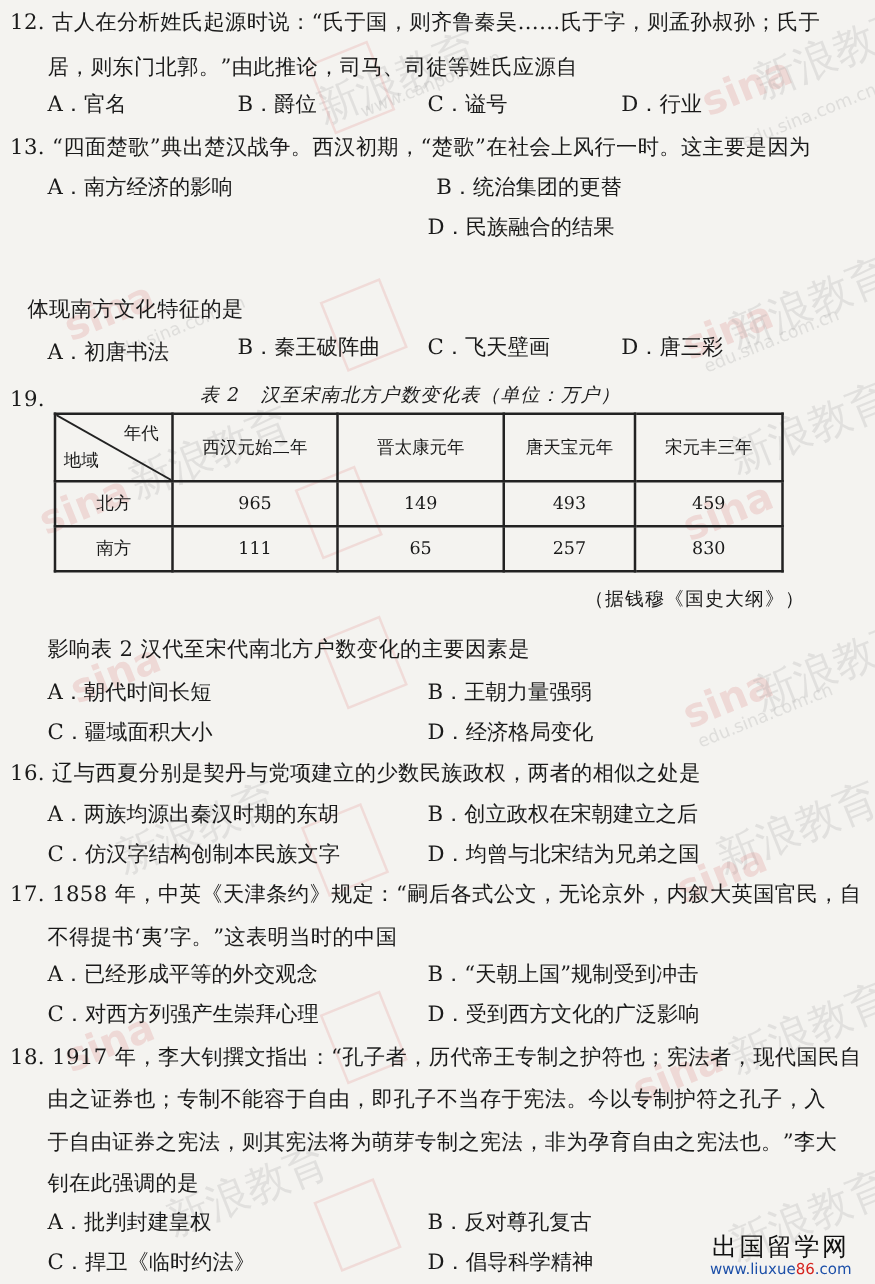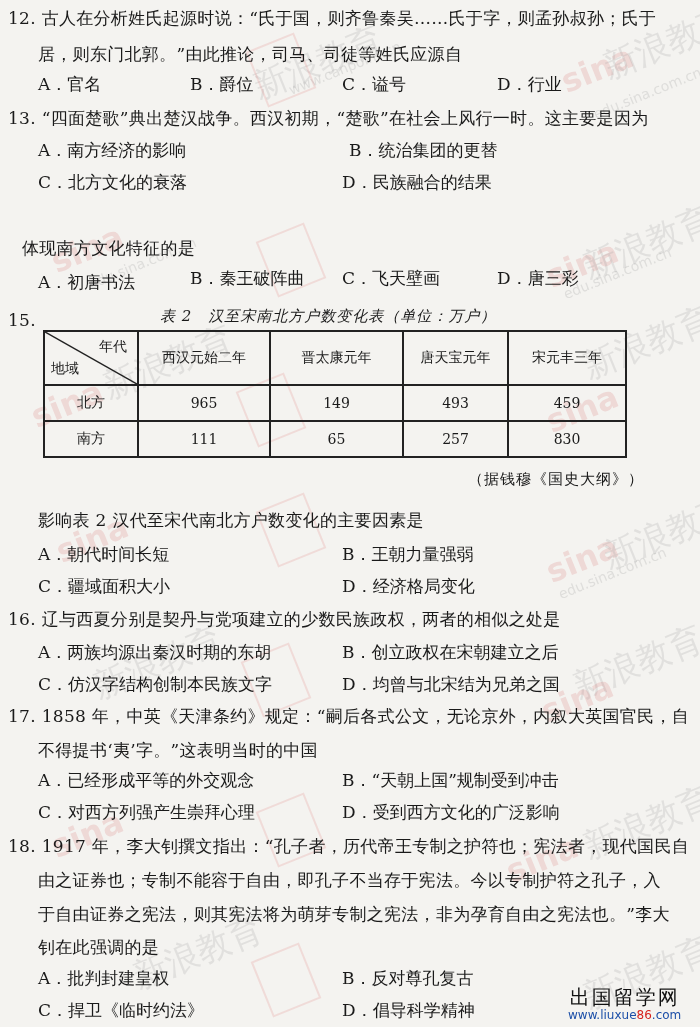--- a/index.html
+++ b/index.html
@@ -92,30 +92,29 @@
   <div class="opt" style="left:190px;top:74px;">B．爵位</div>
   <div class="opt" style="left:342px;top:74px;">C．谥号</div>
   <div class="opt" style="left:497px;top:74px;">D．行业</div>
 
   <div class="line" style="left:8px;top:108px;">
     <span class="qnum">13.</span>
     <span>“四面楚歌”典出楚汉战争。西汉初期，“楚歌”在社会上风行一时。这主要是因为</span>
   </div>
   <div class="opt" style="left:38px;top:140px;">A．南方经济的影响</div>
   <div class="opt" style="left:349px;top:140px;">B．统治集团的更替</div>
-  <div class="opt" style="left:38px;top:172px;">C．北方文化的衰落</div>
   <div class="opt" style="left:342px;top:172px;">D．民族融合的结果</div>
 
   <div class="line" style="left:22px;top:238px;">体现南方文化特征的是</div>
   <div class="opt" style="left:38px;top:272px;text-align:right;">A．初唐书法</div>
   <div class="opt" style="left:190px;top:268px;">B．秦王破阵曲</div>
   <div class="opt" style="left:342px;top:268px;">C．飞天壁画</div>
   <div class="opt" style="left:497px;top:268px;">D．唐三彩</div>
 
-  <div class="line" style="left:8px;top:310px;">15.</div>
+  <div class="line" style="left:8px;top:310px;">19.</div>
   <div class="table-title">表 2　汉至宋南北方户数变化表（单位：万户）</div>
 
   <table class="data">
     <tbody>
         <tr class="hdr">
       <td class="diag">
         <svg width="92" height="52">
               <line x1="0" y1="0" x2="92" y2="52" stroke="#222" stroke-width="1.5"></line>
             </svg>
         <span class="tr">年代</span>

